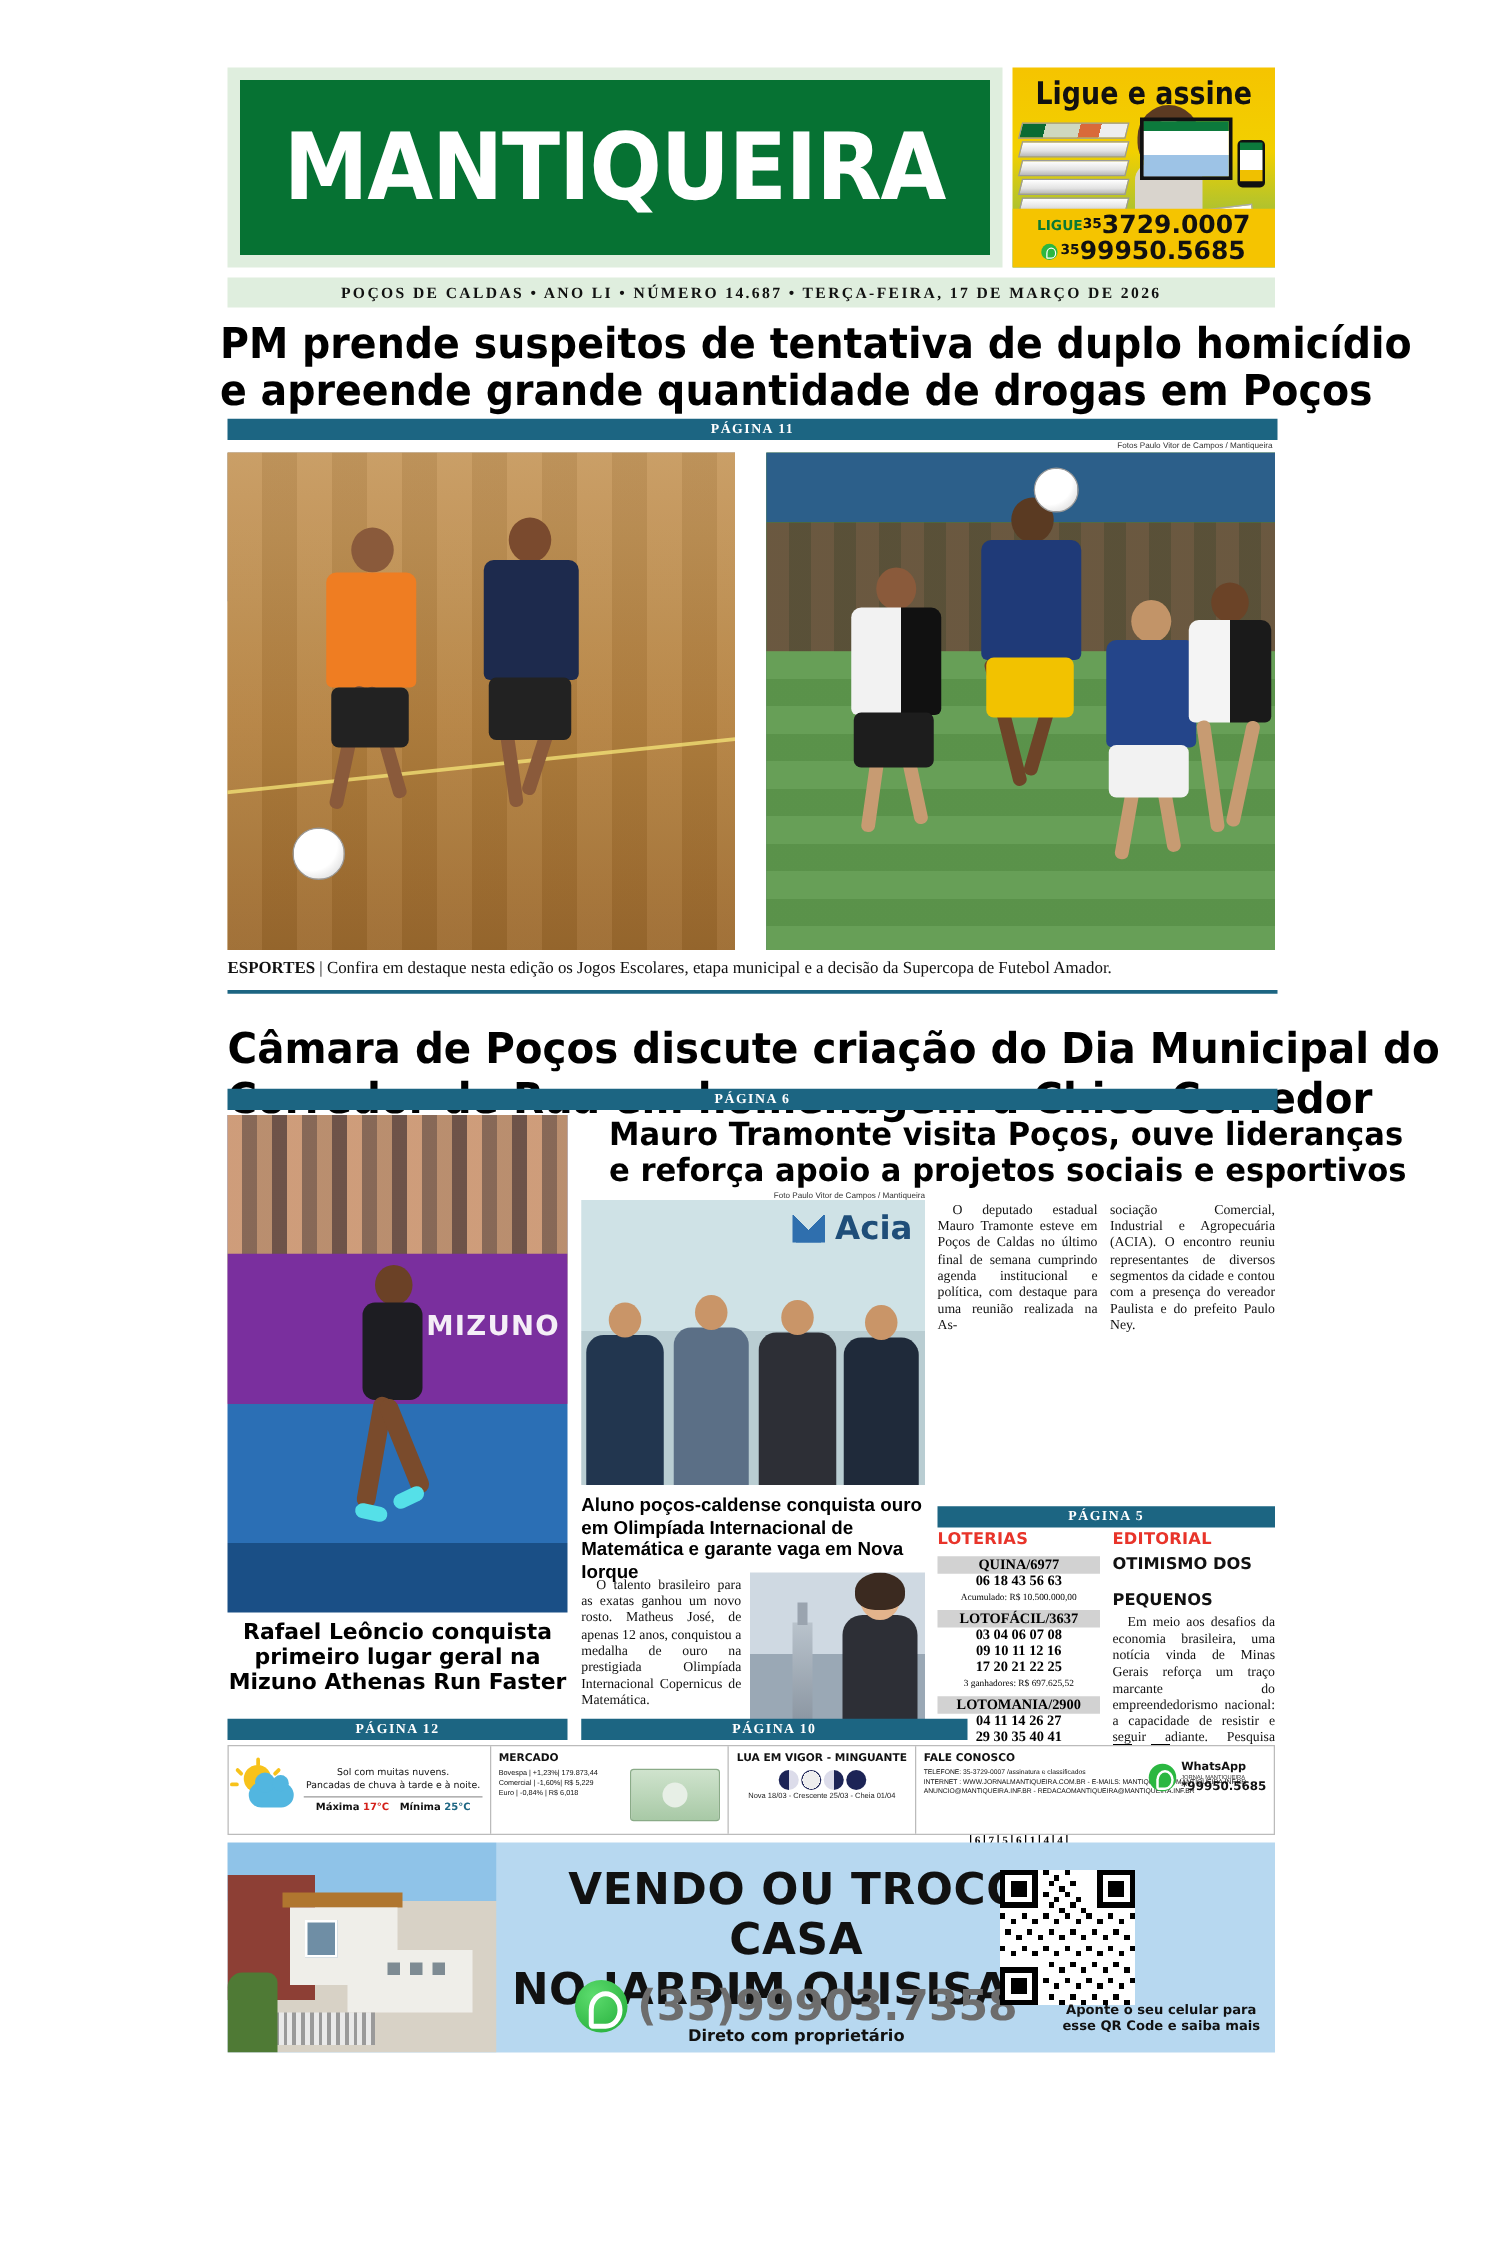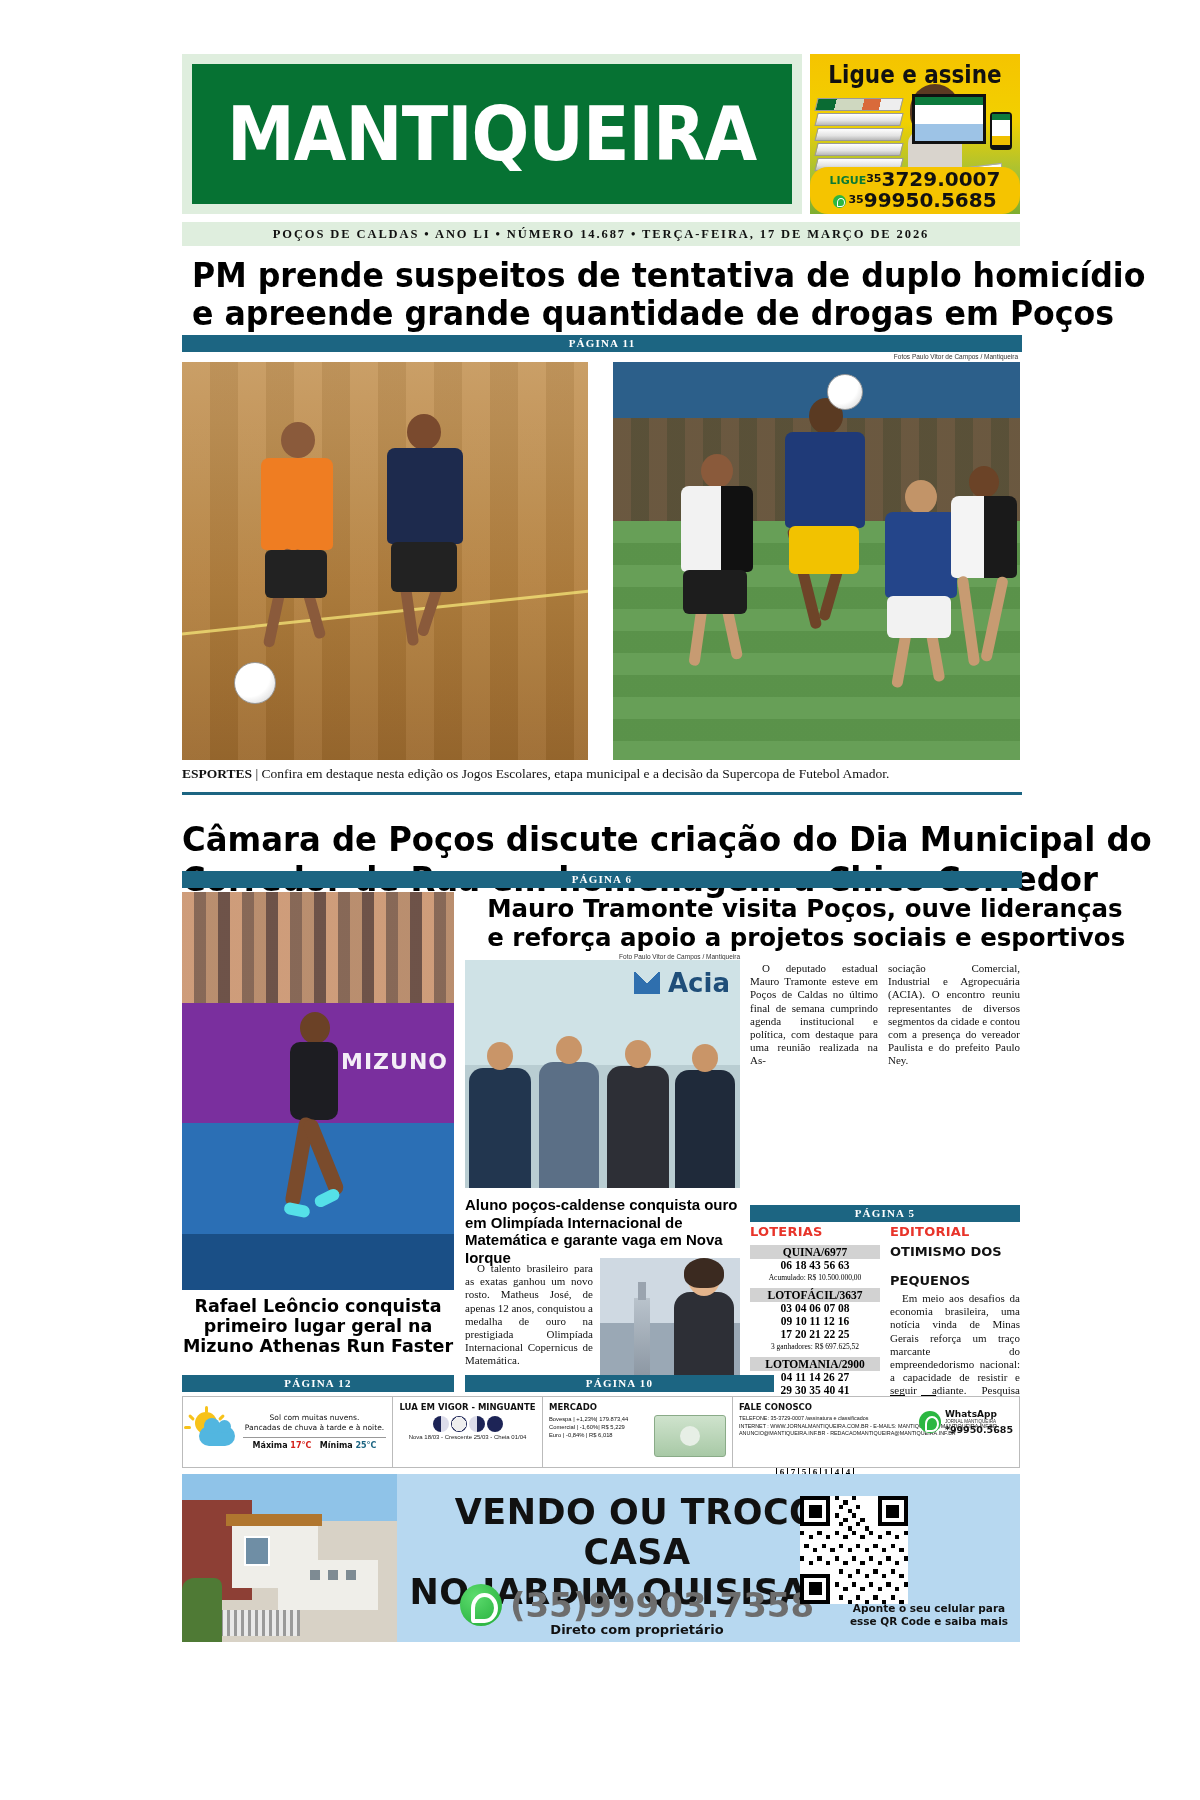--- a/index.html
+++ b/index.html
@@ -31,34 +31,34 @@
   .papers i:nth-child(5){ top:60px; }
   .woman { position:absolute; left:96px; top:30px; width:58px; height:95px; }
   .w-hair { position:absolute; left:4px; top:0; width:50px; height:52px; background:#5b3a22; border-radius:50% 50% 42% 42%; }
   .w-face { position:absolute; left:15px; top:12px; width:28px; height:34px; background:#e8b98e; border-radius:45%; }
   .w-body { position:absolute; left:2px; top:46px; width:54px; height:50px; background:#d9d4cd; border-radius:14px 14px 0 0; }
   .monitor { position:absolute; right:34px; top:40px; width:74px; height:50px; background:#111; border:3px solid #111; }
   .monitor div { width:100%; height:100%; background:linear-gradient(180deg,#0c7a3c 0 18%, #fff 18% 62%, #9dc3e6 62% 100%); }
   .phone-mini { position:absolute; right:8px; top:58px; width:22px; height:38px; background:#111; border-radius:4px; }
   .phone-mini div { position:absolute; inset:2px 2px 5px 2px; background:linear-gradient(180deg,#0c7a3c 0 20%,#fff 20% 70%,#f0c000 70%); }
   .held-paper { position:absolute; left:74px; bottom:14px; width:120px; height:30px; background:linear-gradient(180deg,#fff,#ddd); border:1px solid #aaa; transform:rotate(-7deg); }
-  .sub-ad-phones { position:absolute; left:0; right:0; bottom:0; background:#f5c400; padding:2px 0 3px; text-align:center; line-height:1.05;border-radius:18px; }
+  .sub-ad-phones { position:absolute; left:0; right:0; bottom:0; background:#f5c400; padding:2px 0 3px; text-align:center; line-height:1.05; }
   .ph-line { font-family:"DejaVu Sans",sans-serif; font-weight:bold; color:#111; font-size:20px; white-space:nowrap; }
   .ph-line .tag { color:#0a7a34; font-size:11px; vertical-align:2px; }
   .ph-line .ddd { font-size:11px; vertical-align:4px; }
   .wa-dot { display:inline-block; width:13px; height:13px; border-radius:50%; background:#2bb741; position:relative; vertical-align:-1px; margin-right:2px; }
   .wa-dot::after { content:""; position:absolute; left:3.5px; top:2.5px; width:6px; height:7px; border:1.6px solid #fff; border-radius:50% 50% 50% 10%; }
 
   
   .dateline { position:absolute; left:182px; top:222px; width:838px; height:24px; background:#dfeede;
     display:flex; align-items:center; justify-content:center;
     font-family:"Liberation Serif", serif; font-weight:bold; font-size:12.5px; letter-spacing:1.9px; color:#111; }
 
   
-  .hl1 { position:absolute; left:192px; top:256px; width:840px; }
+  .hl1 { position:absolute; left:176px; top:256px; width:840px; }
   .hl1 .line { font-family:"DejaVu Sans", sans-serif; font-weight:bold; font-size:34px; line-height:38px; color:#000; transform:scaleX(0.93); transform-origin:left; white-space:nowrap; }
   .page-bar { background:#1c6582; color:#fff; text-align:center; font-family:"Liberation Serif",serif; font-weight:bold; font-size:11px; letter-spacing:1.2px; padding:2px 0 3px; }
   .bar1 { position:absolute; left:182px; top:335px; width:840px; }
 
   
   .credit1 { position:absolute; right:182px; top:353px; font-family:"Liberation Sans",sans-serif; font-size:6.5px; color:#333; }
   .photoA { position:absolute; left:182px; top:362px; width:406px; height:398px; overflow:hidden; background:#b9894f; }
   .photoB { position:absolute; left:613px; top:362px; width:407px; height:398px; overflow:hidden; background:#2f6b3a; }
   .court { position:absolute; inset:0; background:
       repeating-linear-gradient(90deg, rgba(255,255,255,.05) 0 28px, rgba(0,0,0,.05) 28px 56px),
@@ -519,39 +519,39 @@
         <div class="w-temps">
           <span>Máxima</span>
           <span class="hot">17°C</span>
           &nbsp;
           <span>Mínima</span>
           <span class="cold">25°C</span>
         </div>
       </div>
     </div>
 
+    <div class="info-cell mk-cell">
+      <div class="cell-h">MERCADO</div>
+      <div class="mk-rows">
+        <div>Bovespa | +1,23%| 179.873,44</div>
+        <div>Comercial | -1,60%| R$ 5,229</div>
+        <div>Euro | -0,84% | R$ 6,018</div>
+      </div>
+      <div class="money"></div>
+    </div>
+
     <div class="info-cell moon-cell">
       <div class="moon-title">LUA EM VIGOR - MINGUANTE</div>
       <div class="moon-row">
         <i class="m3"></i>
           <i class="m2"></i>
           <i class="m4"></i>
           <i></i>
       </div>
       <div class="moon-foot">Nova 18/03 - Crescente 25/03 - Cheia 01/04</div>
-    </div>
-
-    <div class="info-cell mk-cell">
-      <div class="cell-h">MERCADO</div>
-      <div class="mk-rows">
-        <div>Bovespa | +1,23%| 179.873,44</div>
-        <div>Comercial | -1,60%| R$ 5,229</div>
-        <div>Euro | -0,84% | R$ 6,018</div>
-      </div>
-      <div class="money"></div>
     </div>
 
     <div class="info-cell fc-cell">
       <div class="cell-h">FALE CONOSCO</div>
       <div class="fc-rows">
         <div>TELEFONE: 35-3729-0007 /assinatura e classificados</div>
         <div>INTERNET : WWW.JORNALMANTIQUEIRA.COM.BR - E-MAILS: MANTIQUEIRA@MANTIQUEIRA.INF.BR</div>
         <div>ANUNCIO@MANTIQUEIRA.INF.BR - REDACAOMANTIQUEIRA@MANTIQUEIRA.INF.BR</div>
       </div>
       <div class="wa-box">

